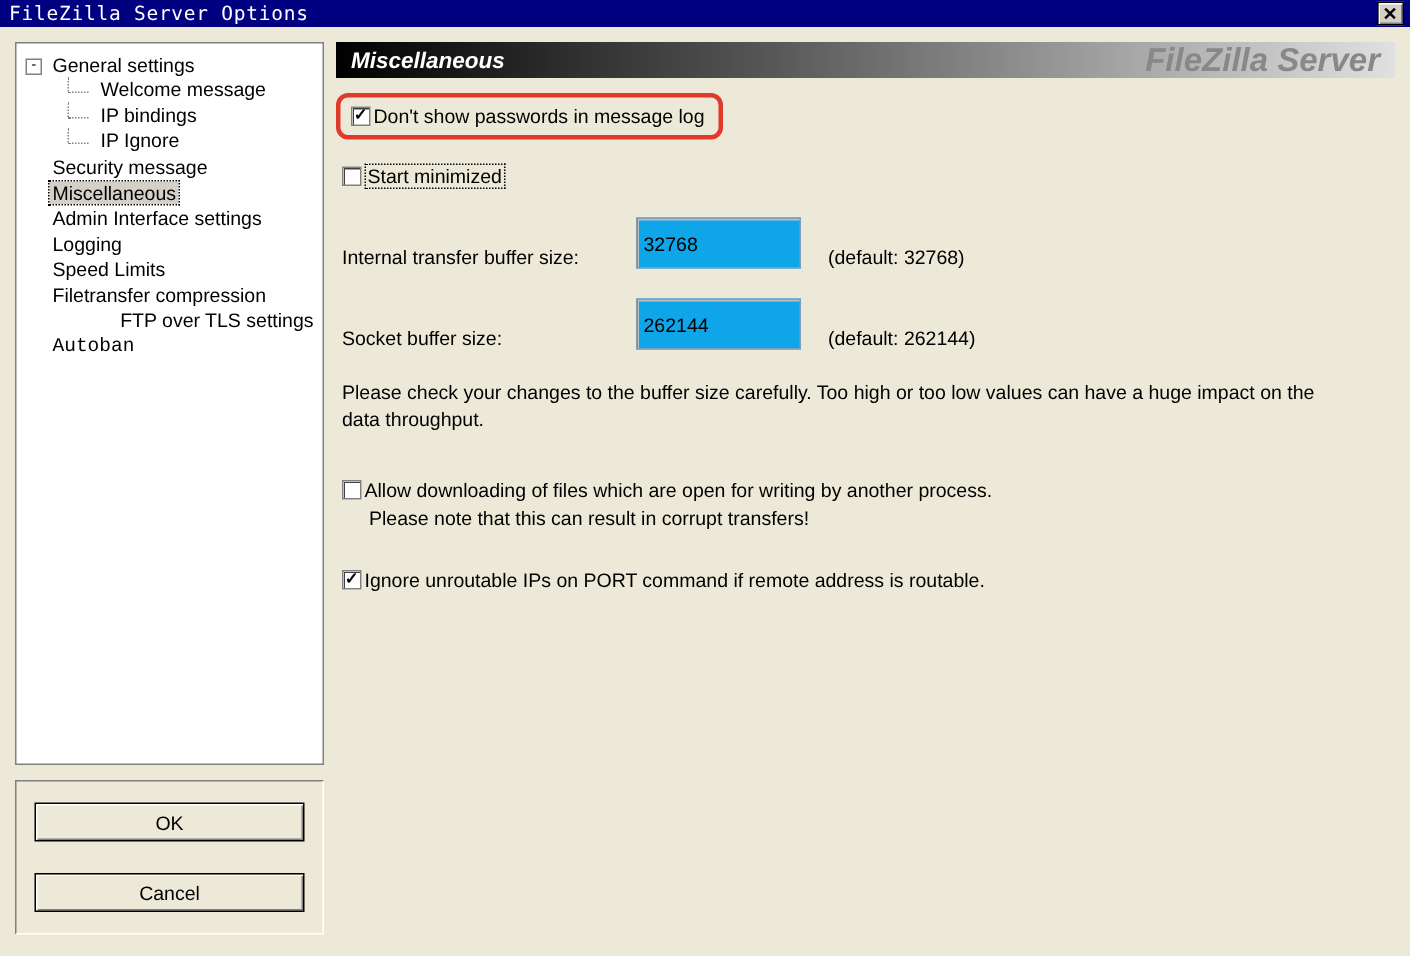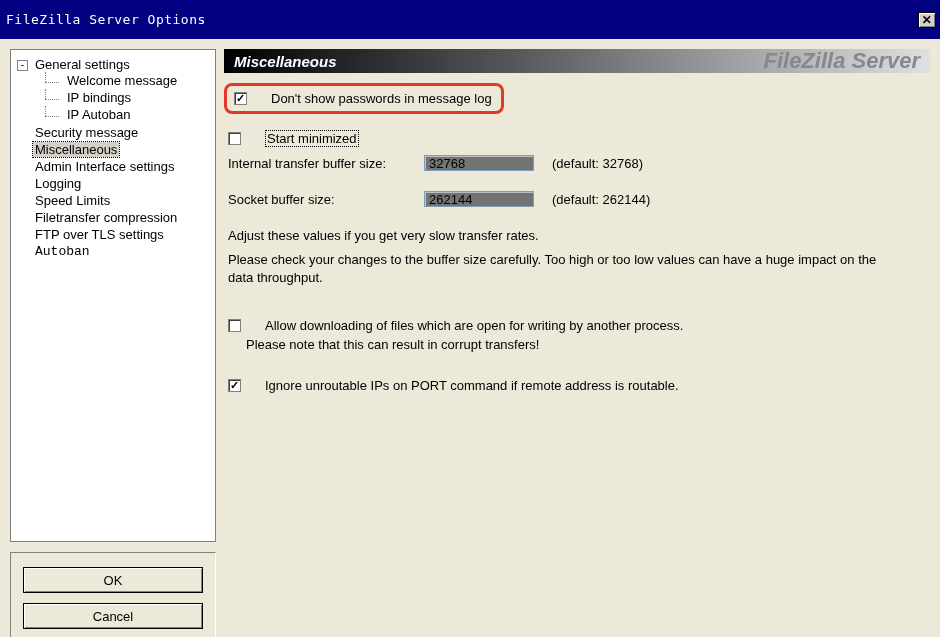--- a/index.html
+++ b/index.html
@@ -8,21 +8,21 @@
     font-family: Tahoma, "Segoe UI", Arial, sans-serif;
     font-size: 12px;
     background: #ece9d8;
     width: 940px;
     height: 637px;
     overflow: hidden;
   }
   .titlebar {
     background: #000080;
     color: #fff;
-    height: 39px;
+    height: 18px;
     display: flex;
     align-items: center;
     padding: 0 4px 0 6px;
     justify-content: space-between;
     font-family: "SimSun", "MS Gothic", monospace;
     font-size: 13px;
     letter-spacing: 0.5px;
   }
   .titlebar-title {
     font-weight: normal;
@@ -118,21 +118,21 @@
     background: #d4d0c8;
     outline: 1px dotted #000;
   }
   .button-box {
     border: 1px solid #fff;
     border-top-color: #808080;
     border-left-color: #808080;
     padding: 14px 12px;
     display: flex;
     flex-direction: column;
-    gap: 10px;
+    gap: 21px;
   }
   .win-btn {
     height: 26px;
     background: #ece9d8;
     border: 1px solid #000;
     box-shadow: inset 1px 1px 0 #fff, inset -1px -1px 0 #808080;
     font-family: Tahoma, Arial, sans-serif;
     font-size: 13px;
     cursor: pointer;
   }
@@ -161,21 +161,21 @@
     font-size: 22px;
   }
   .content {
     padding: 12px 4px 4px 4px;
     color: #000;
     font-size: 13px;
   }
   .row {
     display: flex;
     align-items: center;
-    gap: 24px;
+    gap: 2px;
     margin-bottom: 8px;
   }
   .highlight-box {
     position: absolute;
     border: 3px solid #e23a2a;
     border-radius: 8px;
     pointer-events: none;
   }
   .checkbox {
     width: 13px;
@@ -196,22 +196,22 @@
     color: #000;
     line-height: 1;
   }
   .focus-dash {
     border: 1px dotted #000;
     padding: 0 1px;
   }
   .text-input {
     border: 1px solid #7f9db9;
     box-shadow: inset 1px 1px 0 #c0c0c0;
-    background: #737373;
-    height: 16px;
+    background: #0ea5e9;
+    height: 34px;
     padding: 2px 4px;
     font-family: Tahoma, Arial, sans-serif;
     font-size: 13px;
     width: 110px;
   }
   .form-row {
     display: flex;
     align-items: flex-end;
     margin-bottom: 20px;
   }
@@ -234,30 +234,30 @@
 <div class="client">
   <div class="left-col">
     <div class="tree-panel tree">
       <ul>
         <li class="has-children" style="padding-left:16px;">
           <span class="expander" style="left:0;">-</span>
           <span class="tree-label">General settings</span>
           <ul>
             <li><span class="tree-label">Welcome message</span></li>
             <li><span class="tree-label">IP bindings</span></li>
-            <li><span class="tree-label">IP Autoban</span></li>
+            <li><span class="tree-label">IP Ignore</span></li>
           </ul>
         </li>
         <li style="padding-left:16px;"><span class="tree-label">Security message</span></li>
         <li style="padding-left:16px;"><span class="tree-label selected">Miscellaneous</span></li>
         <li style="padding-left:16px;"><span class="tree-label">Admin Interface settings</span></li>
         <li style="padding-left:16px;"><span class="tree-label">Logging</span></li>
         <li style="padding-left:16px;"><span class="tree-label">Speed Limits</span></li>
         <li style="padding-left:16px;"><span class="tree-label">Filetransfer compression</span></li>
-        <li style="padding-left:16px;"><span class="tree-label">FTP over TLS settings</span></li>
+        <li style="padding-left:16px;text-align:right;"><span class="tree-label">FTP over TLS settings</span></li>
         <li style="padding-left:16px;font-family:Liberation Mono, monospace;"><span class="tree-label">Autoban</span></li>
       </ul>
     </div>
     <div class="button-box">
       <button class="win-btn">OK</button>
       <button class="win-btn">Cancel</button>
     </div>
   </div>
 
   <div class="right-col rel">
@@ -269,38 +269,37 @@
     <div class="content rel">
       
       <div class="rel" style="display:inline-block; padding:6px 8px 6px 6px; margin-bottom:12px;">
         <div class="highlight-box" style="left:-4px; top:-2px; right:-4px; bottom:-2px;"></div>
         <div class="row" style="margin-bottom:0;">
           <span class="checkbox checked"></span>
           <span>Don't show passwords in message log</span>
         </div>
       </div>
 
-      <div class="row" style="margin-bottom:8px; margin-top:6px;align-items:center;">
+      <div class="row" style="margin-bottom:19px; margin-top:6px;align-items:center;">
         <span class="checkbox"></span>
         <span class="focus-dash">Start minimized</span>
       </div>
 
       <div class="form-row">
         <span class="form-label">Internal transfer buffer size:</span>
         <input class="text-input" value="32768" style="">
         <span class="form-hint">(default: 32768)</span>
       </div>
 
       <div class="form-row">
         <span class="form-label">Socket buffer size:</span>
         <input class="text-input" value="262144" style="">
         <span class="form-hint">(default: 262144)</span>
       </div>
 
-      <div class="para" style="margin-bottom:6px;">Adjust these values if you get very slow transfer rates.</div>
       <div class="para" style="margin-top:0; margin-bottom:30px;">Please check your changes to the buffer size carefully. Too high or too low values can have a huge impact on the data throughput.</div>
 
       <div class="row" style="margin-bottom:2px;">
         <span class="checkbox"></span>
         <span>Allow downloading of files which are open for writing by another process.</span>
       </div>
       <div class="indent-note" style="margin-bottom:26px;">Please note that this can result in corrupt transfers!</div>
 
       <div class="row">
         <span class="checkbox checked"></span>

